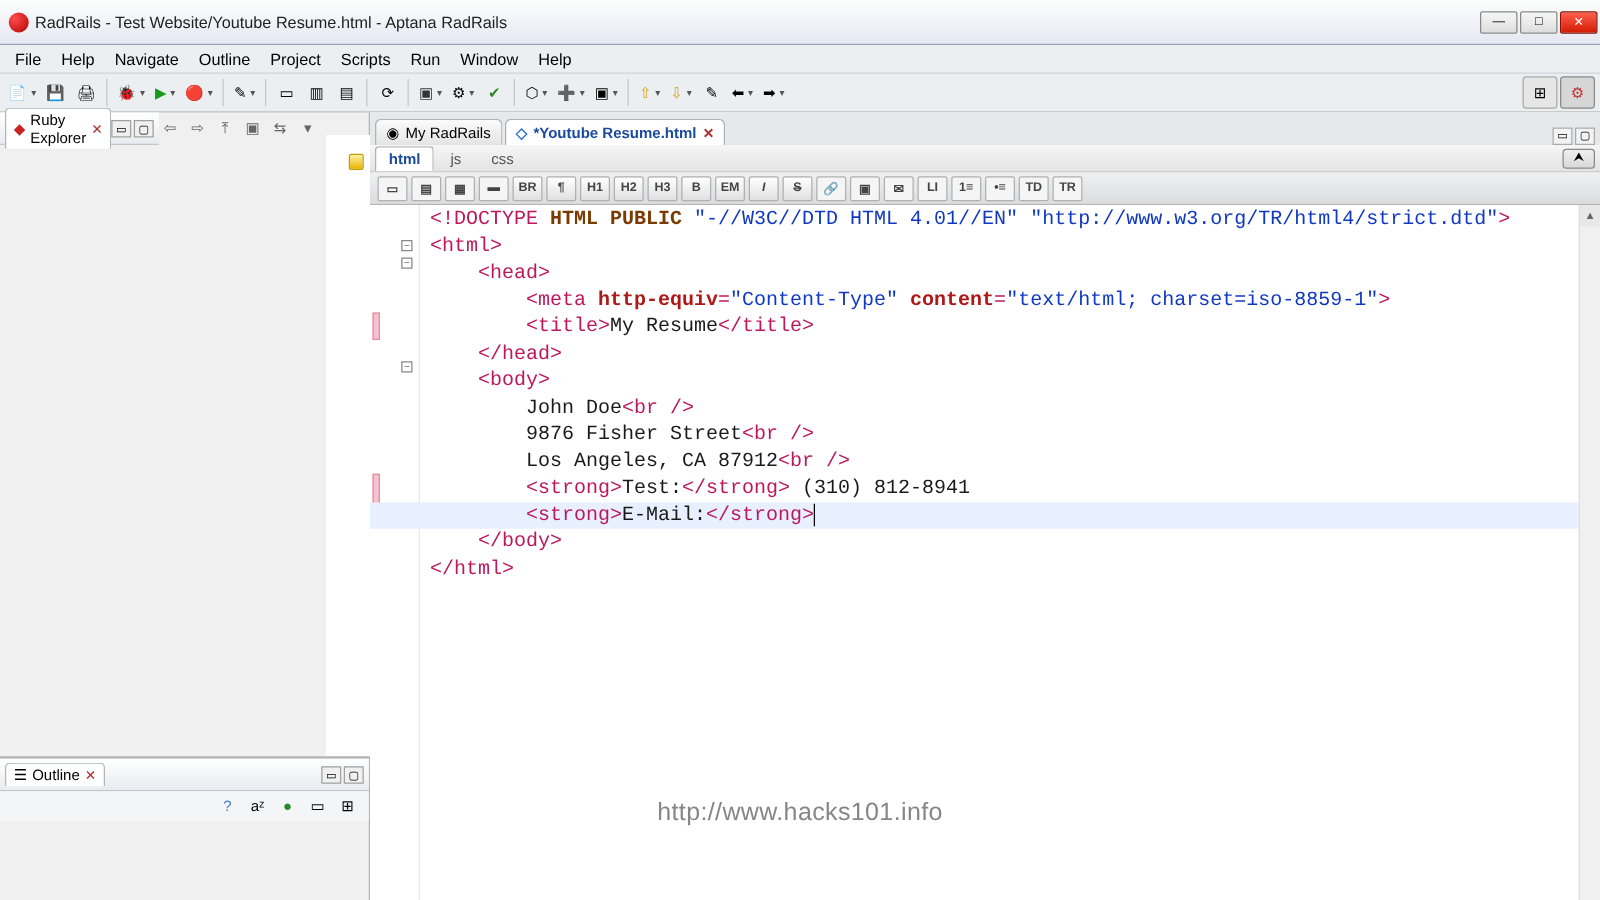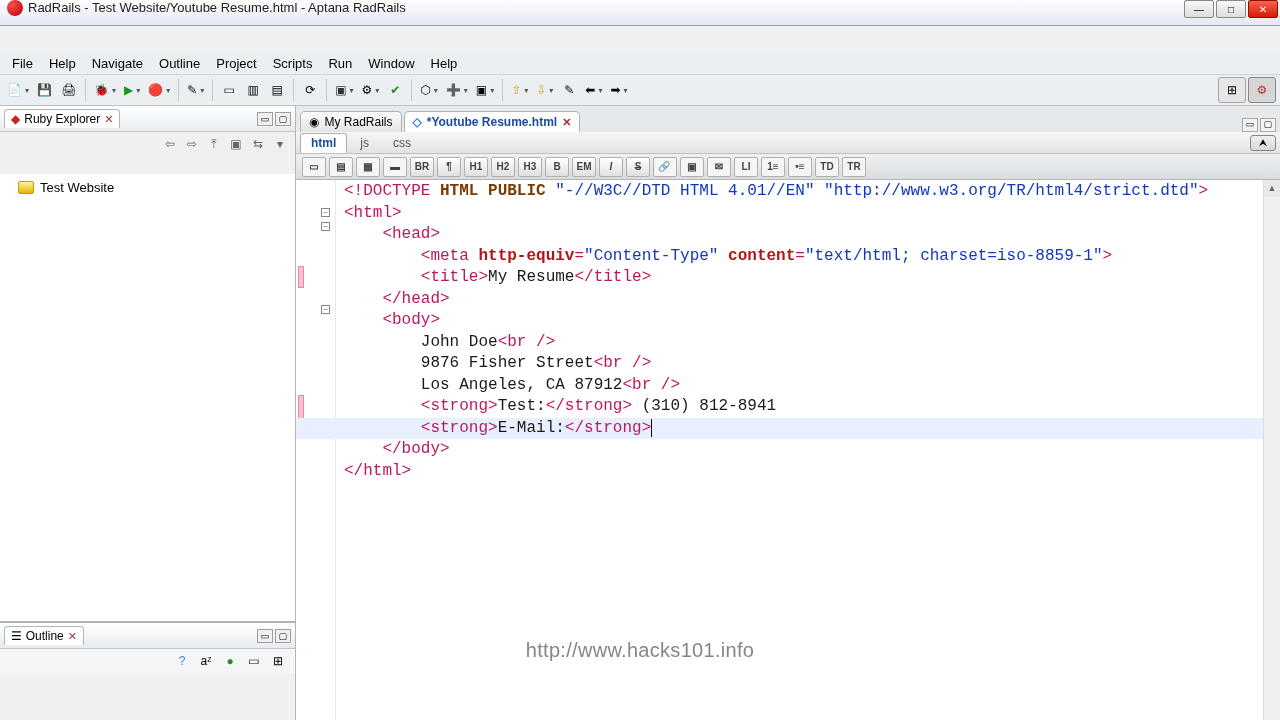--- a/index.html
+++ b/index.html
@@ -7,24 +7,25 @@
     font-family: "Segoe UI", Tahoma, sans-serif;
     font-size: 12px;
     background: #f0f0f0;
     width: 1280px;
     height: 720px;
     overflow: hidden;
     position: relative;
   }
   
   .titlebar {
-    height: 26px;
+    height: 36px;
     background: linear-gradient(to bottom, #fdfdfd, #e6e8f2);
     border-bottom: 1px solid #9aa0b8;
     display: flex;
+    align-items: center;
     padding: 0 2px;
   }
   .titlebar .app-icon {
     width: 16px; height: 16px;
     background: radial-gradient(circle at 30% 30%, #ff4d4d, #b30000);
     border-radius: 50%;
     margin: 0 5px;
   }
   .titlebar .title {
     flex: 1;
@@ -45,21 +46,20 @@
     color: #fff;
     border-color: #8a1002;
   }
   
   .menubar {
     height: 22px;
     display: flex;
     align-items: center;
     background: #ebeff1;
     padding: 0 4px;
-    margin-top: 26px;
   }
   .menubar div {
     padding: 0 8px;
     font-size: 13px;
     cursor: pointer;
   }
   
   .toolbar {
     height: 32px;
     display: flex;
@@ -488,21 +488,21 @@
     <div class="persp-btn">⊞</div>
     <div class="persp-btn sel">
         <span class="g-gear"></span>
       </div>
   </div>
 </div>
 
 <div class="workbench">
 
   <div class="left-stack">
-    <div style="flex:1; display:flex; flex-direction:column;">
+    <div style="flex:1; display:flex; flex-direction:row;">
       <div class="view-tabbar">
         <div class="view-tab">
           <span class="g-ruby"></span>
           <span>Ruby Explorer</span>
           <span style="color:#a33;font-size:11px;">✕</span>
         </div>
         <div class="mini-icons">
           <span>▭</span>
           <span>▢</span>
         </div>

